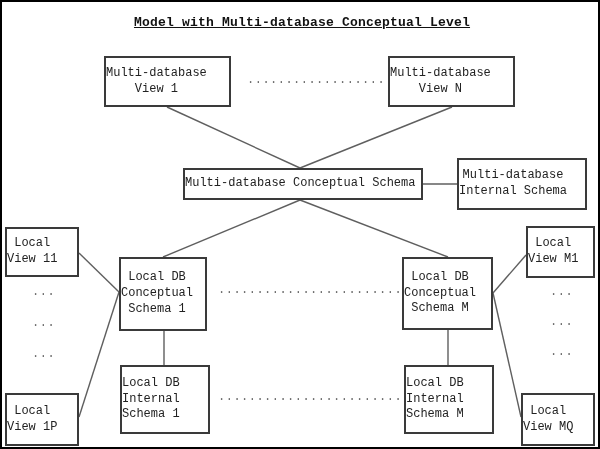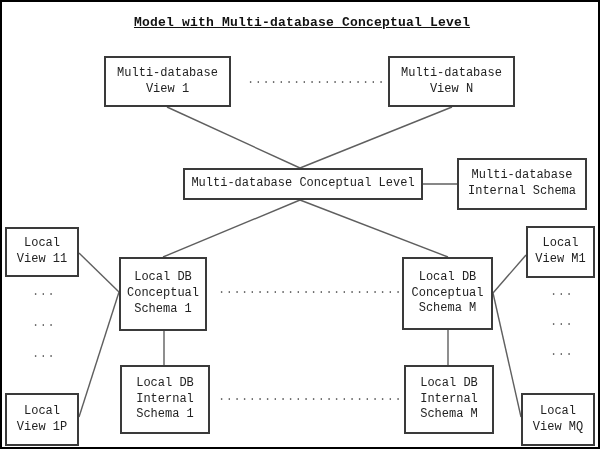--- a/index.html
+++ b/index.html
@@ -21,21 +21,21 @@
     color:#111111;
     letter-spacing:0.2px;
   }
   svg.lines{position:absolute;left:-2px;top:-2px;width:600px;height:449px;display:block;}
   svg.lines line{stroke:#5f5f5f;stroke-width:1.4;}
   .box{
     position:absolute;
     box-sizing:border-box;
     border:2px solid #3a3a3a;
     background:#ffffff;
-    display:flex;align-items:center;justify-content:center;
+    display:flex;align-items:center;
   }
   .box-label{
     white-space:pre-line;
     text-align:center;
     font-size:12px;
     line-height:1.32;
     color:#222222;
   }
   .dots{
     position:absolute;
@@ -66,21 +66,21 @@
   <div class="layer">
       <div class="box" style="left: 104px; top: 56px; width: 127px; height: 51px;">
         <span class="box-label">Multi-database
 View 1</span>
       </div>
       <div class="box" style="left: 388px; top: 56px; width: 127px; height: 51px;">
         <span class="box-label">Multi-database
 View N</span>
       </div>
       <div class="box" style="left: 183px; top: 168px; width: 240px; height: 32px;">
-        <span class="box-label">Multi-database Conceptual Level</span>
+        <span class="box-label">Multi-database Conceptual Schema</span>
       </div>
       <div class="box" style="left: 457px; top: 158px; width: 130px; height: 52px;">
         <span class="box-label">Multi-database
 Internal Schema</span>
       </div>
       <div class="box" style="left: 5px; top: 227px; width: 74px; height: 50px;">
         <span class="box-label">Local
 View 11</span>
       </div>
       <div class="box" style="left: 526px; top: 226px; width: 69px; height: 52px;">

